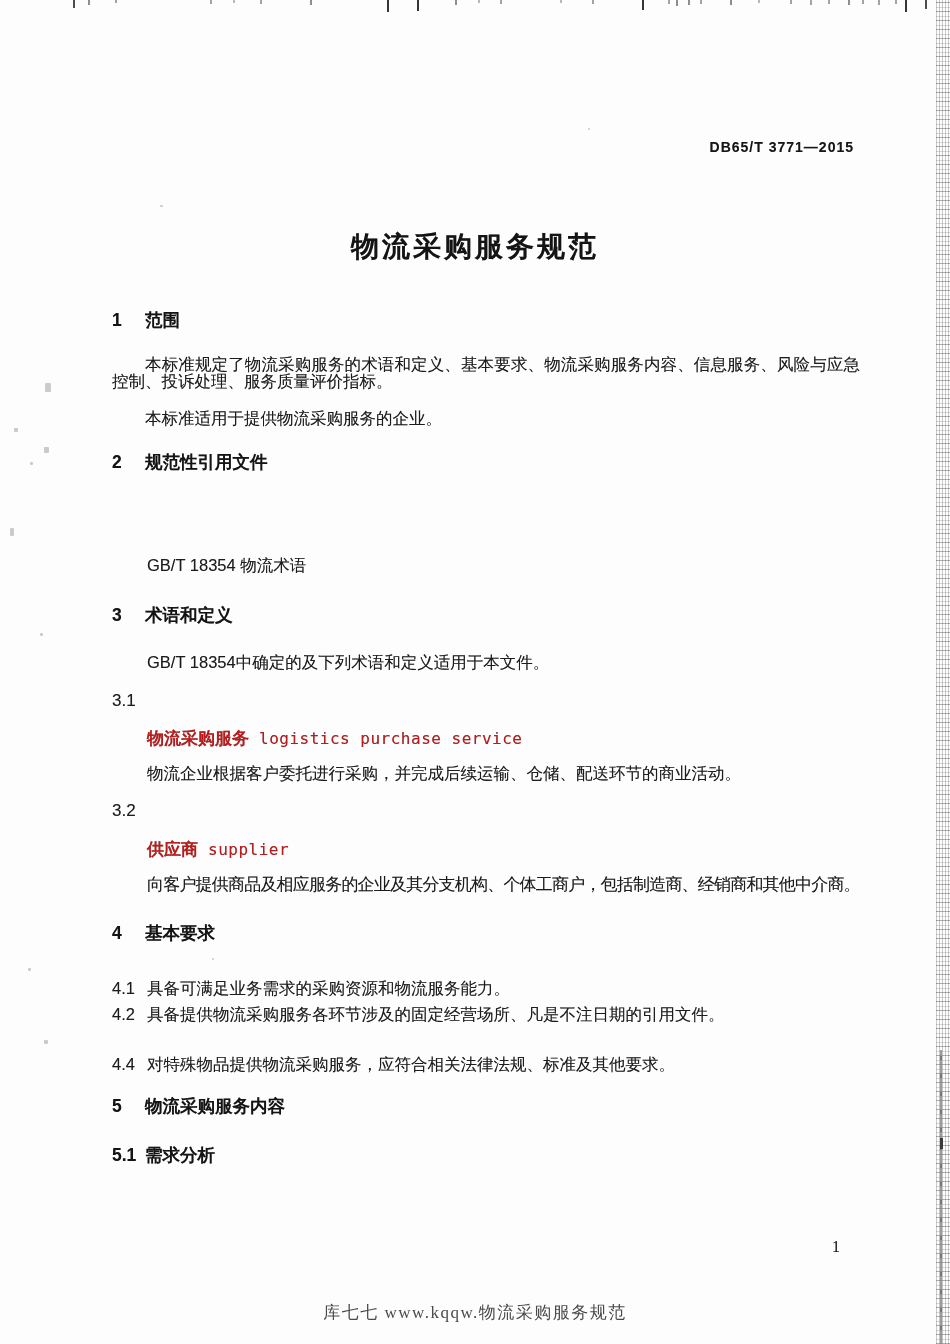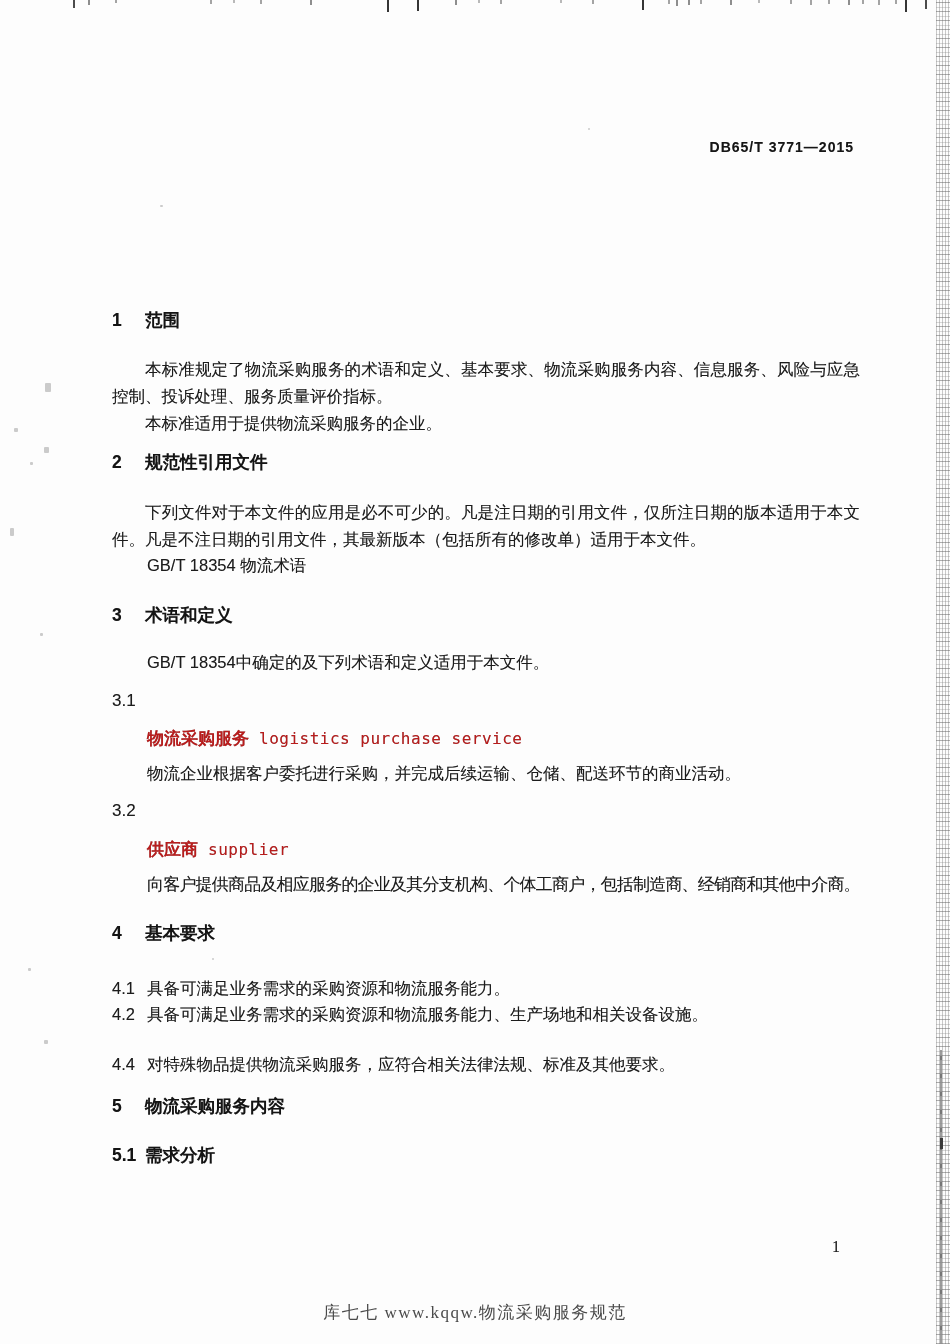--- a/index.html
+++ b/index.html
@@ -35,21 +35,21 @@
   }
   .doc-title {
     position:absolute; top:228px; left:0; width:100%;
     text-align:center; font-size:28px; font-weight:700; letter-spacing:3px;
     color:#141414; margin:0;
   }
   .h2 { position:absolute; left:112px; font-size:17.5px; font-weight:700; color:#141414; white-space:nowrap; }
   .h2 .cnum { display:inline-block; min-width:33px; font-weight:700; }
   .para {
     position:absolute; left:112px; width:748px;
-    font-size:16.5px; line-height:27px; text-align:justify; text-indent:2em;
+    font-size:16.5px; line-height:17px; text-align:justify; text-indent:2em;
     color:#1c1c1c;
   }
   .line { position:absolute; left:147px; font-size:16.5px; white-space:nowrap; color:#1c1c1c; }
   .tight { letter-spacing:-0.8px; font-size:17px; }
   .subnum { position:absolute; left:112px; font-size:17px; color:#1c1c1c; }
   .term { position:absolute; left:147px; font-size:17px; font-weight:700; white-space:nowrap; color:#b91c1c; }
   .term .en { font-family:"DejaVu Sans Mono", monospace; font-weight:400; font-size:16px; margin-left:10px; letter-spacing:.5px; }
   .clause { position:absolute; left:112px; font-size:16.5px; white-space:nowrap; color:#1c1c1c; }
   .clause .cnum { display:inline-block; min-width:35px;margin-top:9px; }
   .page-number { position:absolute; left:832px; top:1238px; font-family:"Liberation Serif", serif; font-size:16px; color:#222; }
@@ -108,31 +108,31 @@
       <div class="speck" style="left: 40px; top: 633px; width: 3px; height: 3px;"></div>
       <div class="speck" style="left: 28px; top: 968px; width: 3px; height: 3px;"></div>
       <div class="speck" style="left: 44px; top: 1040px; width: 4px; height: 4px;"></div>
       <div class="speck" style="left: 212px; top: 958px; width: 2px; height: 2px;"></div>
       <div class="speck" style="left: 588px; top: 128px; width: 2px; height: 2px;"></div>
       <div class="speck" style="left: 160px; top: 205px; width: 3px; height: 2px;"></div>
     </div>
 
   <div class="header-code">DB65/T 3771—2015</div>
 
+  <h1 class="doc-title">物流采购服务规范</h1>
 
   <div class="h2" style="top:308px">
     <span class="cnum">1</span><span>范围</span>
   </div>
   <div class="para" style="top:356px">本标准规定了物流采购服务的术语和定义、基本要求、物流采购服务内容、信息服务、风险与应急控制、投诉处理、服务质量评价指标。</div>
   <div class="para" style="top:410px">本标准适用于提供物流采购服务的企业。</div>
 
   <div class="h2" style="top:450px">
     <span class="cnum">2</span><span>规范性引用文件</span>
   </div>
-  <div class="para" style="top:499px">下列文件对于本文件的应用是必不可少的。凡是注日期的引用文件，仅所注日期的版本适用于本文件。凡是不注日期的引用文件，其最新版本（包括所有的修改单）适用于本文件。</div>
   <div class="line" style="top:555px">GB/T 18354 物流术语</div>
 
   <div class="h2" style="top:603px">
     <span class="cnum">3</span><span>术语和定义</span>
   </div>
   <div class="line" style="top:652px">GB/T 18354中确定的及下列术语和定义适用于本文件。</div>
 
   <div class="subnum" style="top:691px">3.1</div>
   <div class="term" style="top:727px">
     <span>物流采购服务</span><span class="en">logistics purchase service</span>
@@ -145,21 +145,21 @@
   </div>
   <div class="line tight" style="top:873px">向客户提供商品及相应服务的企业及其分支机构、个体工商户，包括制造商、经销商和其他中介商。</div>
 
   <div class="h2" style="top:921px">
     <span class="cnum">4</span><span>基本要求</span>
   </div>
   <div class="clause" style="top:970px">
     <span class="cnum">4.1</span><span>具备可满足业务需求的采购资源和物流服务能力。</span>
   </div>
   <div class="clause" style="top:996px">
-    <span class="cnum">4.2</span><span>具备可满足业务需求的采购资源和物流服务能力、生产场地和相关设备设施。</span>
+    <span class="cnum">4.2</span><span>具备提供物流采购服务各环节涉及的固定经营场所、凡是不注日期的引用文件。</span>
   </div>
   <div class="clause" style="top:1046px">
     <span class="cnum">4.4</span><span>对特殊物品提供物流采购服务，应符合相关法律法规、标准及其他要求。</span>
   </div>
 
   <div class="h2" style="top:1094px">
     <span class="cnum">5</span><span>物流采购服务内容</span>
   </div>
   <div class="h2" style="top:1143px">
     <span class="cnum">5.1</span><span>需求分析</span>

